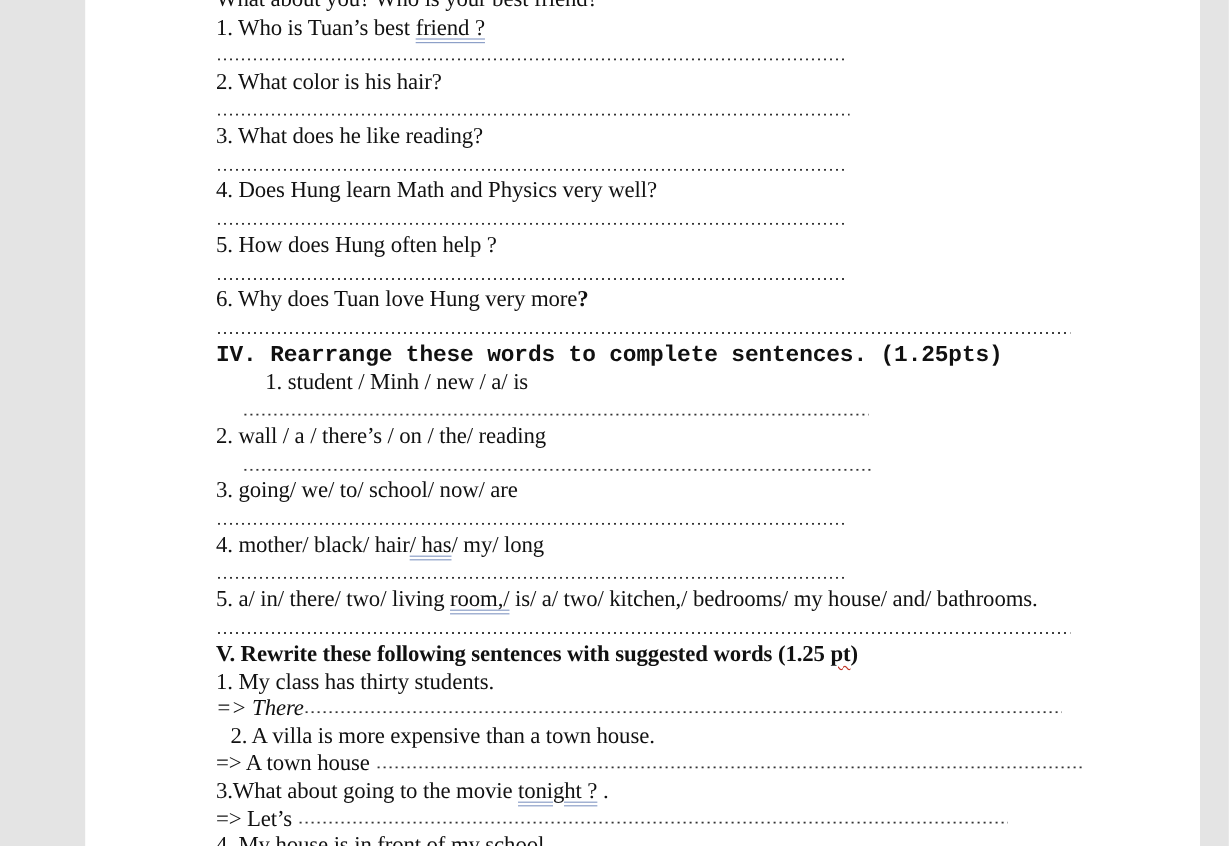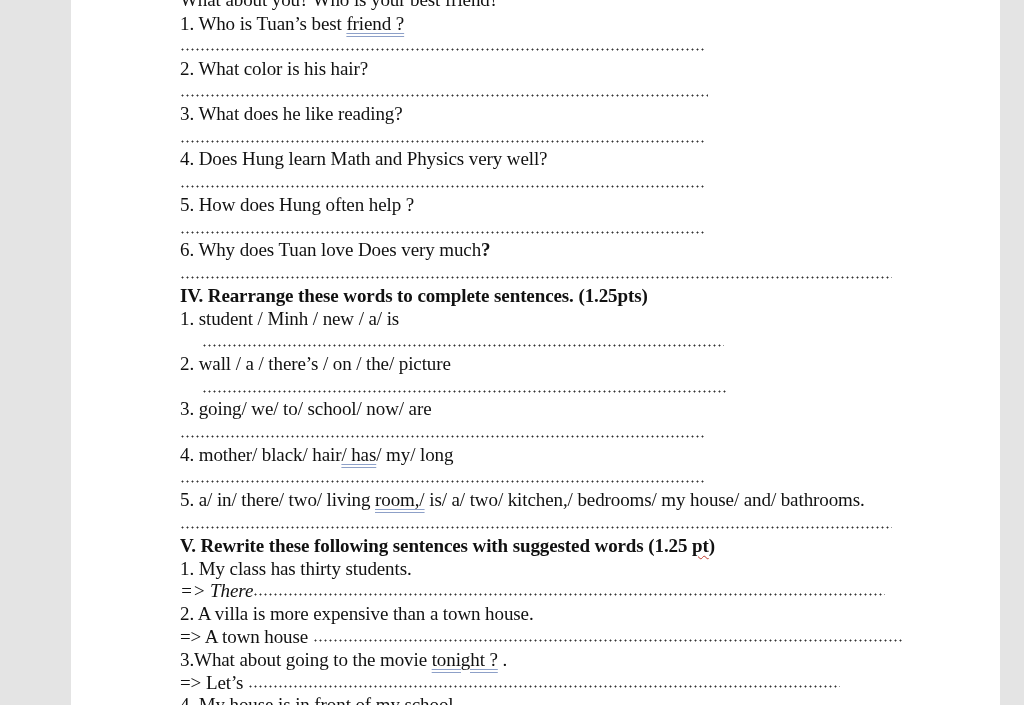--- a/index.html
+++ b/index.html
@@ -61,34 +61,34 @@
 <div class="dots" style="top:185px; left:180px; width:524px;"></div>
 
 <div class="ln" style="top:194px;">
   <span>5.</span>
   <span>How does Hung often help ?</span>
 </div>
 <div class="dots" style="top:231px; left:180px; width:524px;"></div>
 
 <div class="ln" style="top:239px;">
   <span>6.</span>
-  <span>Why does Tuan love Does very much</span><span class="b">?</span>
+  <span>Why does Tuan love Hung very more</span><span class="b">?</span>
 </div>
 <div class="dots" style="top:276px; left:180px; width:712px;"></div>
 
-<div class="ln b" style="top:285px;">IV. Rearrange these words to complete sentences. (1.25pts)</div>
+<div class="ln b" style="top:285px;font-family:Liberation Mono, monospace;">IV. Rearrange these words to complete sentences. (1.25pts)</div>
 
-<div class="ln" style="top:308px;">
+<div class="ln" style="top:308px;margin-left:41px;">
   <span>1.</span>
   <span>student / Minh / new / a/ is</span>
 </div>
 <div class="dots" style="top:344px; left:202px; width:522px;"></div>
 
 <div class="ln" style="top:353px;">
-  <span>2.</span>&nbsp;<span>wall / a / there’s / on / the/ picture</span>
+  <span>2.</span>&nbsp;<span>wall / a / there’s / on / the/ reading</span>
 </div>
 <div class="dots" style="top:390px; left:202px; width:526px;"></div>
 
 <div class="ln" style="top:398px;">
   <span>3.</span>&nbsp;<span>going/ we/ to/ school/ now/ are</span>
 </div>
 <div class="dots" style="top:435px; left:180px; width:524px;"></div>
 
 <div class="ln" style="top:444px;">
   <span>4.</span>&nbsp;<span>mother/ black/ hair</span><span class="u">/  has</span><span>/ my/ long</span>
@@ -103,21 +103,21 @@
 
 <div class="ln b" style="top:535px;">
   <span>V. Rewrite these following sentences with suggested words (1.25 </span><span class="squig">pt</span><span>)</span>
 </div>
 
 <div class="ln" style="top:558px;">1. My class has thirty students.</div>
 <div class="ln" style="top:580px;font-style:italic;">
   <span> =&gt; There</span><span class="fill" style="width:632px;"></span>
 </div>
 
-<div class="ln" style="top:603px;">2. A villa is more expensive than a town house.</div>
+<div class="ln" style="top:603px;margin-left:12px;">2. A villa is more expensive than a town house.</div>
 <div class="ln" style="top:626px;text-align:right;">
   <span>=&gt; A town house </span><span class="fill" style="width:590px;"></span>
 </div>
 
 <div class="ln" style="top:649px;">
   <span>3.What about going to the movie </span><span class="u">tonight ?</span><span> .</span>
 </div>
 <div class="ln" style="top:672px;">
   <span>=&gt; Let’s </span><span class="fill" style="width:592px;"></span>
 </div>

